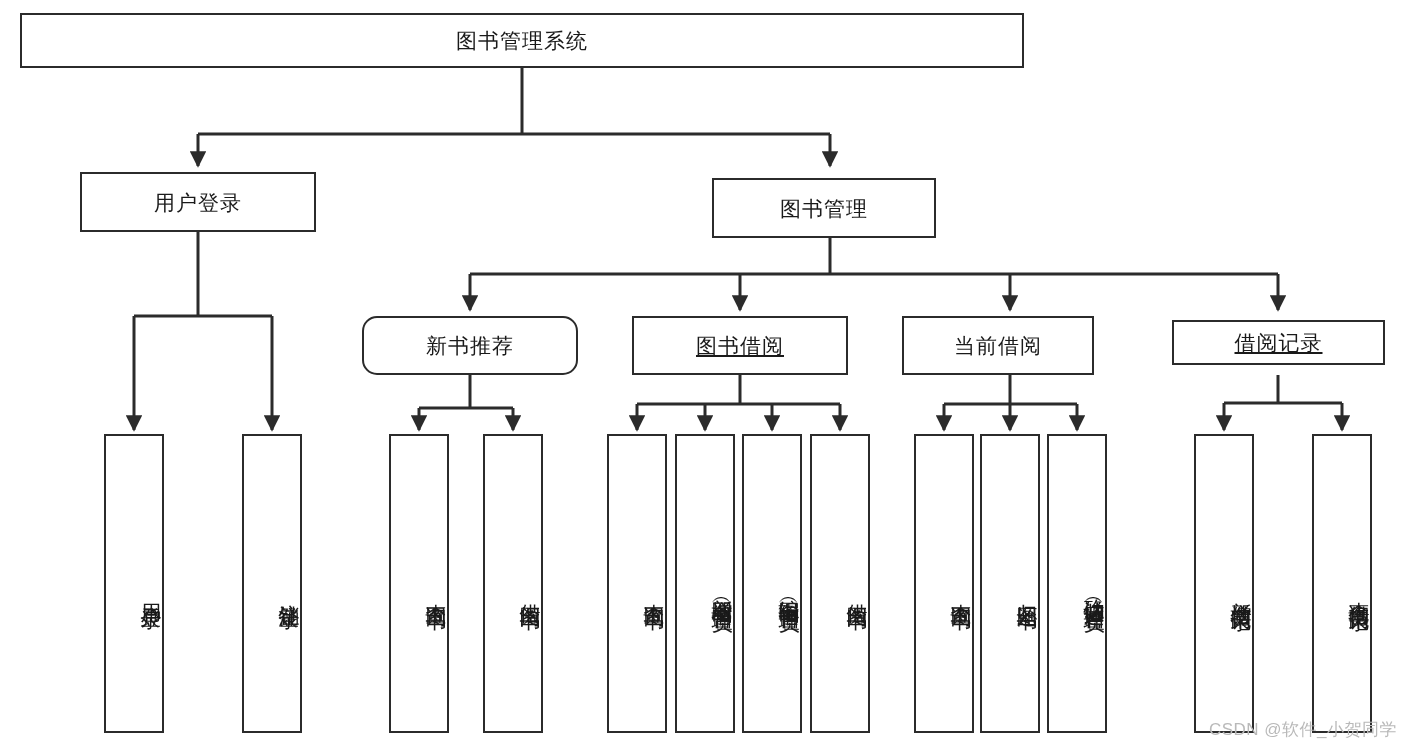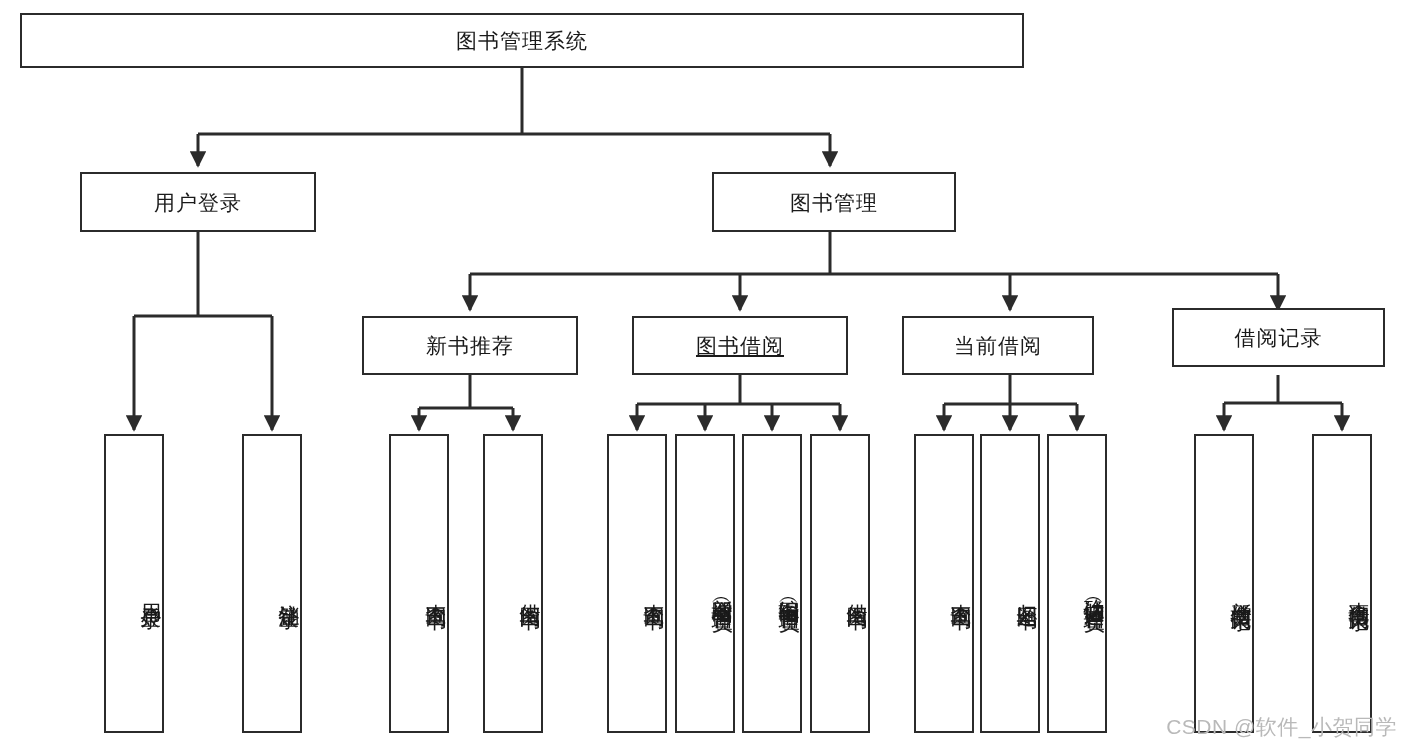--- a/index.html
+++ b/index.html
@@ -56,21 +56,21 @@
     line-height: 1;
   }
   .node .htext {
     white-space: nowrap;
     line-height: 1;
   }
   #watermark {
     position: absolute;
     right: 8px;
     bottom: 6px;
-    font-size: 21px;
+    font-size: 17px;
     color: #b9b9b9;
     z-index: 5;
     white-space: nowrap;
     letter-spacing: 0.5px;
     text-align: right;
   }
 </style>
 </head>
 <body>
 
@@ -127,37 +127,37 @@
   </svg>
 
   <div class="node horiz" style="left:20px; top:13px; width:1004px; height:55px;">
     <span class="htext">图书管理系统</span>
   </div>
 
   <div class="node horiz" style="left:80px; top:172px; width:236px; height:60px;">
     <span class="htext">用户登录</span>
   </div>
 
-  <div class="node horiz" style="left:712px; top:172px; width:244px; height:60px;">
+  <div class="node horiz" style="left:712px; top:178px; width:224px; height:60px;">
     <span class="htext">图书管理</span>
   </div>
 
-  <div class="node horiz" style="left:362px; top:316px; width:216px; height:59px;">
+  <div class="node horiz" style="left:362px; top:316px; width:216px; height:59px;border-radius:15px;">
     <span class="htext">新书推荐</span>
   </div>
 
   <div class="node horiz" style="left:632px; top:316px; width:216px; height:59px;text-decoration:underline;">
     <span class="htext">图书借阅</span>
   </div>
 
   <div class="node horiz" style="left:902px; top:316px; width:192px; height:59px;">
     <span class="htext">当前借阅</span>
   </div>
 
-  <div class="node horiz" style="left:1172px; top:308px; width:213px; height:59px;">
+  <div class="node horiz" style="left:1172px; top:320px; width:213px; height:45px;text-decoration:underline;">
     <span class="htext">借阅记录</span>
   </div>
 
   <div class="node vert" style="left:104px; top:434px; width:60px; height:299px;">
     <span class="vtext">用户登录</span>
   </div>
   <div class="node vert" style="left:242px; top:434px; width:60px; height:299px;">
     <span class="vtext">注销登录</span>
   </div>
 

